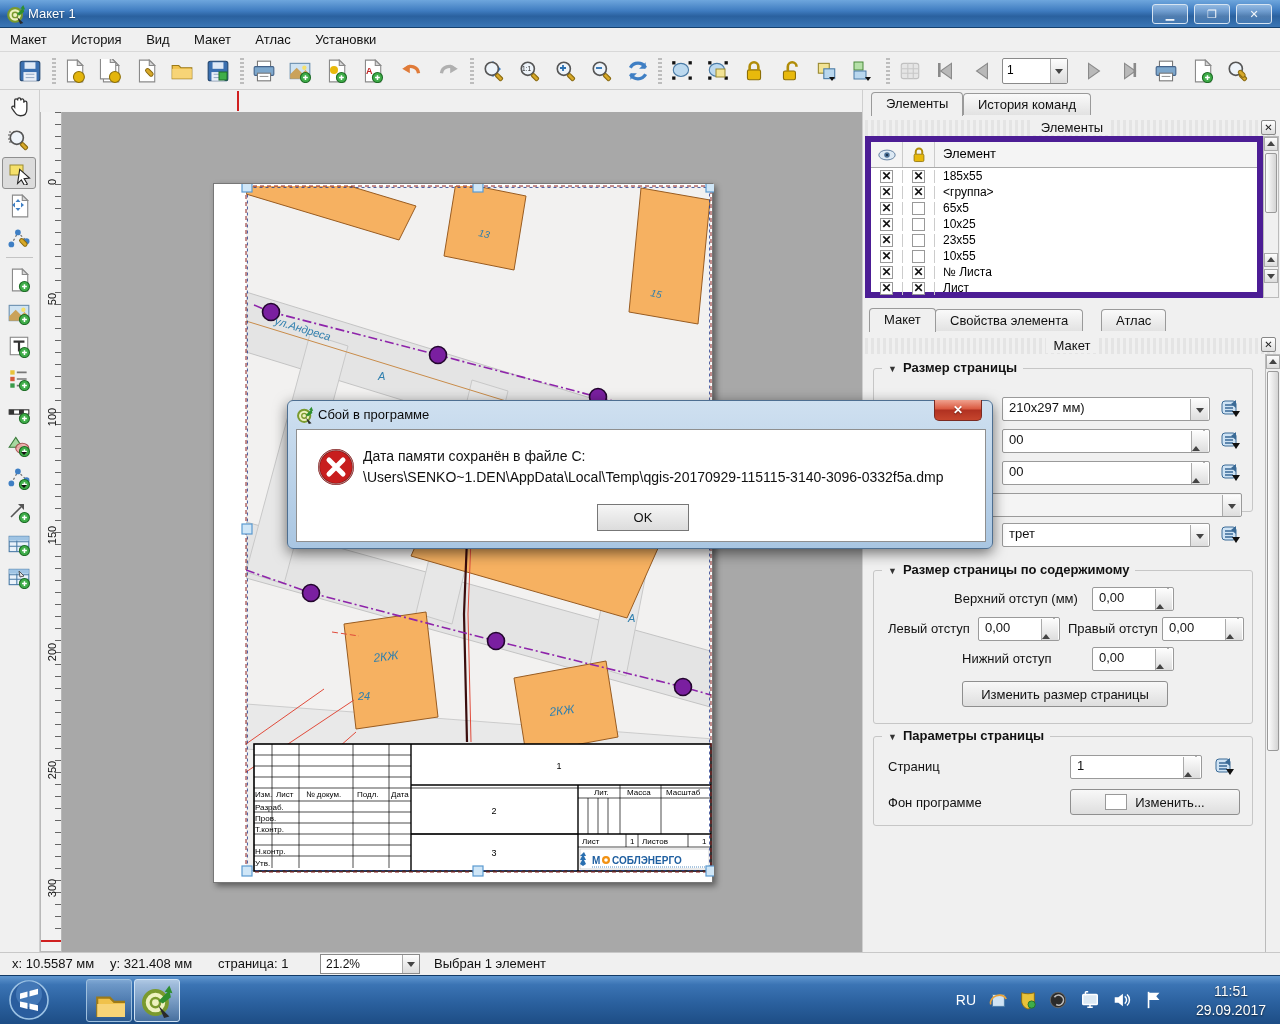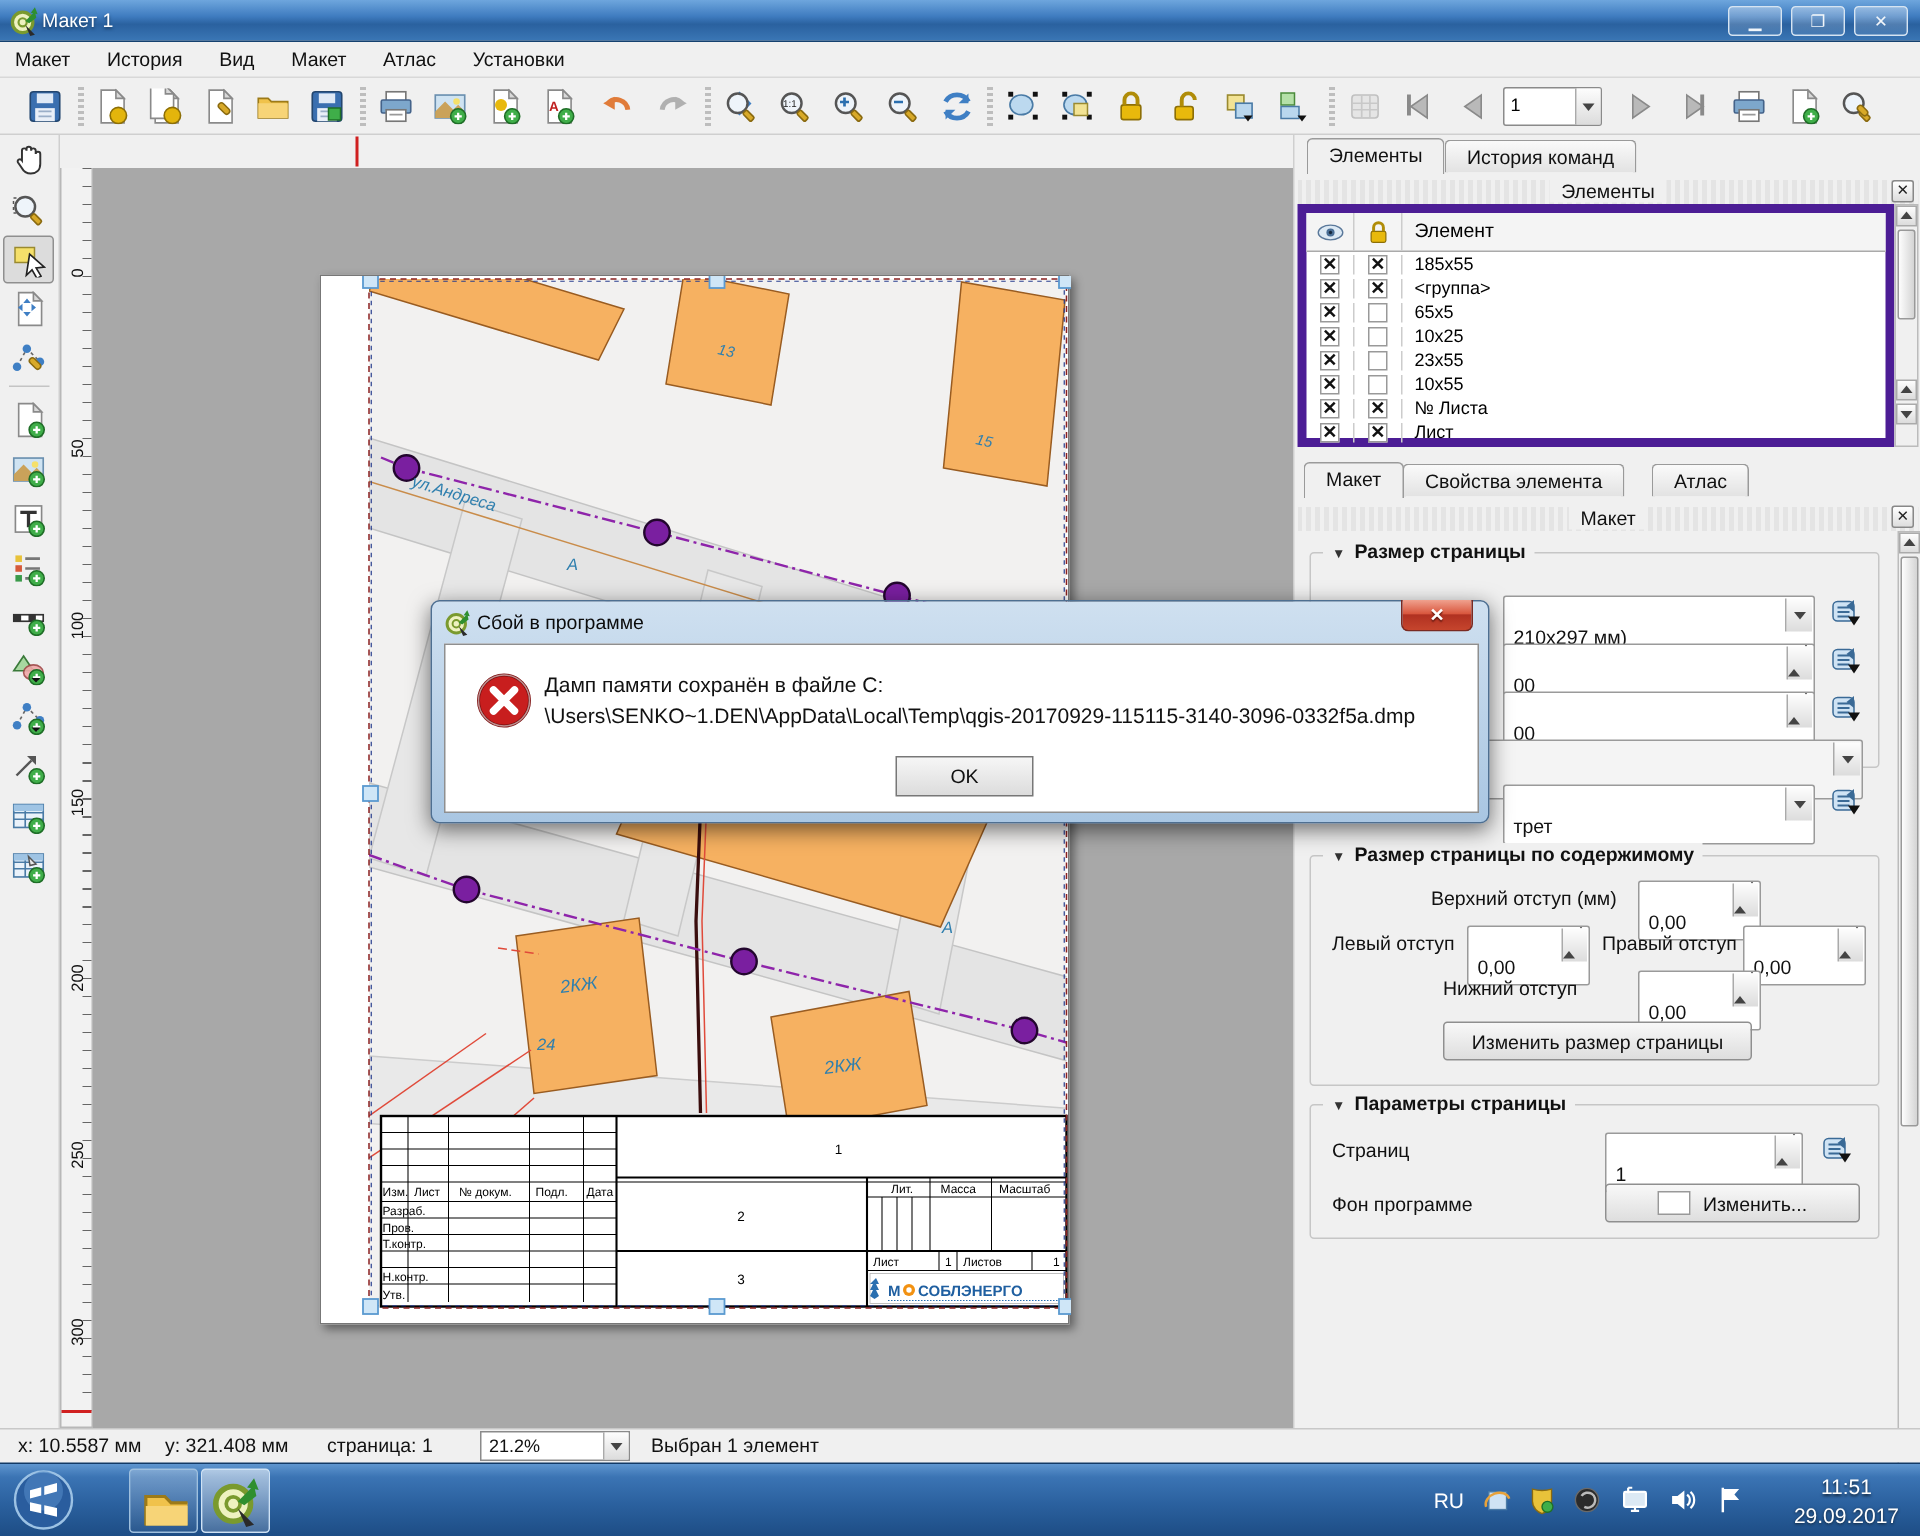--- a/index.html
+++ b/index.html
@@ -69,21 +69,21 @@
   .vscroll { position:absolute; width:16px; background:#f0f0f0; border:1px solid #bbb; }
   .sb-btn { position:absolute; left:0; width:14px; height:14px; background:linear-gradient(#fdfdfd,#dcdcdc); border:1px solid #aaa; }
   .sb-btn .tri-u { width:0;height:0;border-left:4px solid transparent;border-right:4px solid transparent;border-bottom:5px solid #444; margin:3px auto;}
   .sb-btn .tri-d { width:0;height:0;border-left:4px solid transparent;border-right:4px solid transparent;border-top:5px solid #444; margin:4px auto;}
   .sb-thumb { position:absolute; left:1px; width:12px; background:linear-gradient(90deg,#fdfdfd,#d4d4d4); border:1px solid #999; border-radius:2px;}
   
   .group { position:absolute; left:10px; width:380px; border:1px solid #c6c6c6; border-radius:3px; }
   .ghdr { position:absolute; left:8px; top:-9px; background:#f0f0f0; padding:0 6px; font-size:13px; font-weight:bold; color:#111; }
   .ghdr::before { content:"▼"; font-size:9px; margin-right:6px; color:#333; }
   .flabel { position:absolute; font-size:13px; color:#111; }
-  .field { position:absolute; height:24px; background:#fff; border:1px solid #9a9a9a; border-radius:2px; font-size:13px; padding:19px 6px; color:#111; overflow:hidden;}
+  .field { position:absolute; height:24px; background:#fff; border:1px solid #9a9a9a; border-radius:2px; font-size:13px; padding:2px 6px; color:#111; overflow:hidden;}
   .field.dis { background:#f4f4f4; }
   .spinbtns { position:absolute; width:17px; height:22px; right:1px; top:1px; background:linear-gradient(#fdfdfd,#dcdcdc); border-left:1px solid #aaa;}
   .spinbtns .u { width:0;height:0;border-left:4px solid transparent;border-right:4px solid transparent;border-bottom:5px solid #444;margin:3px auto 2px;}
   .spinbtns .d { width:0;height:0;border-left:4px solid transparent;border-right:4px solid transparent;border-top:5px solid #444;margin:2px auto;}
   .combobtn { position:absolute; width:18px; height:22px; right:1px; top:1px; background:linear-gradient(#fdfdfd,#dcdcdc); border-left:1px solid #aaa;}
   .combobtn .darr { left:5px; top:9px; }
   .ovrbtn { position:absolute; width:26px; height:22px; }
   .pushbtn { position:absolute; height:26px; background:linear-gradient(#f8f8f8,#dedede); border:1px solid #8f8f8f; border-radius:3px;
     font-size:13px; color:#111; display:flex; align-items:center; justify-content:center; }
   .chk { position:absolute; width:15px; height:15px; border:1px solid #999; background:#fff; border-radius:2px;}
@@ -984,21 +984,21 @@
       </svg>
     <span class="dtitle">Сбой в программе</span>
     <div id="dlg-close">✕</div>
     <div id="dlg-body">
       <svg id="err-icon" width="38" height="38" viewBox="0 0 38 38">
         <circle cx="19" cy="19" r="17" fill="#c81e1e" stroke="#7d1010" stroke-width="2"></circle>
         <circle cx="19" cy="19" r="17" fill="none" stroke="#e8e8e8" stroke-width="1" opacity=".6"></circle>
         <path d="M12 12 L26 26 M26 12 L12 26" stroke="#fff" stroke-width="5" stroke-linecap="round"></path>
       </svg>
       <div id="dlg-msg">
-        <div>Дамп памяти сохранён в файле C:</div>
+        <div>Дата памяти сохранён в файле C:</div>
         <div>\Users\SENKO~1.DEN\AppData\Local\Temp\qgis-20170929-115115-3140-3096-0332f5a.dmp</div>
       </div>
       <div id="dlg-ok">OK</div>
     </div>
   </div>
 
   <div class="abs" id="corner-dark"></div>
   <div class="abs" id="statusbar">
     <span class="sitem" style="left:12px">x: 10.5587 мм</span>
     <span class="sitem" style="left:110px">y: 321.408 мм</span>

